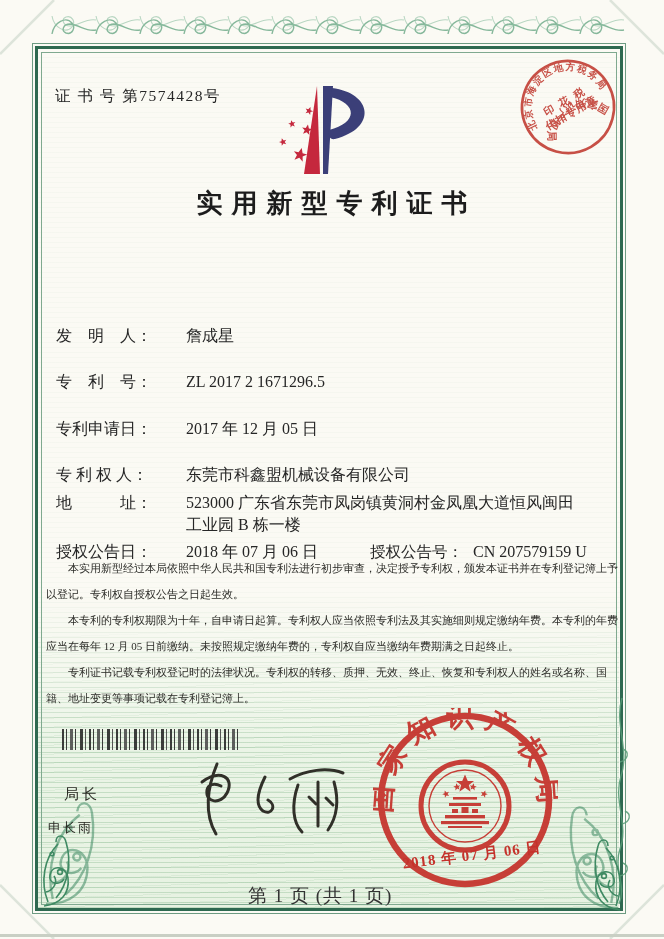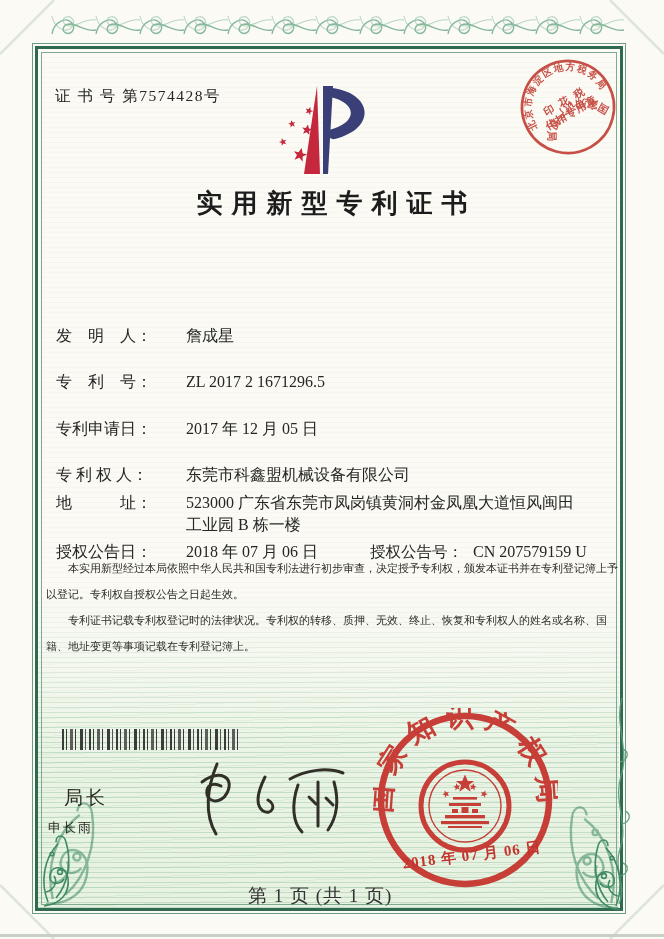--- a/index.html
+++ b/index.html
@@ -35,21 +35,21 @@
   .r7 .pair2{position:absolute;left:314px;display:flex;}
   .r7 .pair2 .lab{width:103px;font-size:15.5px;}
   .paras{position:absolute;left:46px;top:555px;width:576px;}
   .paras p{margin:0;font-size:11px;line-height:26px;text-indent:2em;color:#2c2c28;
     font-family:"Liberation Serif","DejaVu Serif",serif;}
   .barcode{position:absolute;left:62px;top:729px;width:178px;height:21px;opacity:.85;
     background:repeating-linear-gradient(90deg,
       #1d1d1d 0 2px,transparent 2px 4px,#1d1d1d 4px 5px,transparent 5px 8px,
       #444 8px 11px,transparent 11px 13px,#1d1d1d 13px 14px,transparent 14px 18px,
       #1d1d1d 18px 21px,transparent 21px 23px,#3a3a3a 23px 24px,transparent 24px 27px);}
-  .signer-title{position:absolute;left:64px;top:785px;font-size:19px;letter-spacing:3px;
+  .signer-title{position:absolute;left:64px;top:785px;font-size:15px;letter-spacing:3px;
     font-family:Liberation Serif, serif;color:#2a2a24;}
   .signer-name{position:absolute;left:48px;top:819px;font-size:13px;letter-spacing:2px;
     font-family:"Liberation Sans","DejaVu Sans",sans-serif;color:#2a2a24;text-align:right;}
   .seal-date{position:absolute;left:392px;top:846px;width:160px;text-align:center;
     font-size:15px;font-weight:700;color:#c5322b;transform:rotate(-7deg);letter-spacing:1px;}
   .footer{position:absolute;left:248px;top:883px;font-size:19px;letter-spacing:1px;color:#333;}
   svg{position:absolute;pointer-events:none;}
   .sealtext{font-family:"Liberation Serif","DejaVu Serif",serif;font-weight:700;}
 </style>
 </head>
@@ -190,20 +190,21 @@
     <span class="lab">授权公告日：</span>
     <span class="val">2018 年 07 月 06 日</span>
     <span class="pair2">
       <span class="lab">授权公告号：</span>
       <span class="val">CN 207579159 U</span>
     </span>
   </div>
 
   <div class="paras">
     <p>本实用新型经过本局依照中华人民共和国专利法进行初步审查，决定授予专利权，颁发本证书并在专利登记簿上予以登记。专利权自授权公告之日起生效。</p>
+    <p>本专利的专利权期限为十年，自申请日起算。专利权人应当依照专利法及其实施细则规定缴纳年费。本专利的年费应当在每年 12 月 05 日前缴纳。未按照规定缴纳年费的，专利权自应当缴纳年费期满之日起终止。</p>
     <p>专利证书记载专利权登记时的法律状况。专利权的转移、质押、无效、终止、恢复和专利权人的姓名或名称、国籍、地址变更等事项记载在专利登记簿上。</p>
   </div>
 
   <div class="barcode"></div>
 
   <div class="signer-title">局长</div>
   <div class="signer-name">申长雨</div>
 
   <svg width="175" height="100" viewBox="0 0 175 100" style="left:176px;top:752px">
     <g fill="none" stroke="#22201a" stroke-width="3" stroke-linecap="round" opacity=".92">

